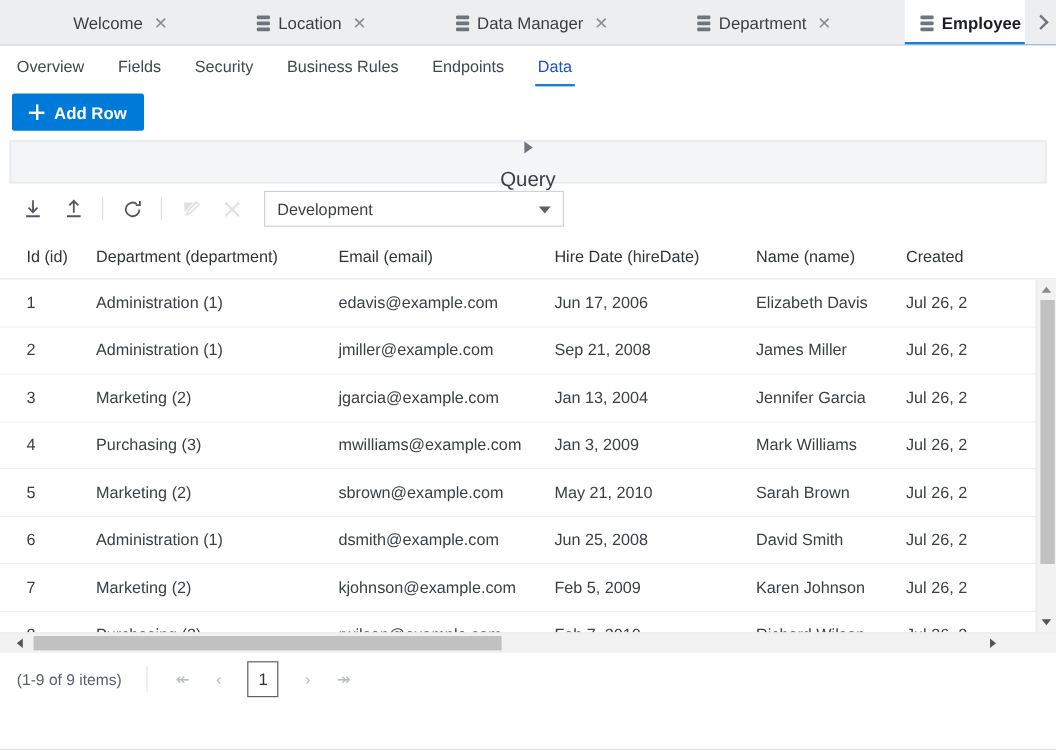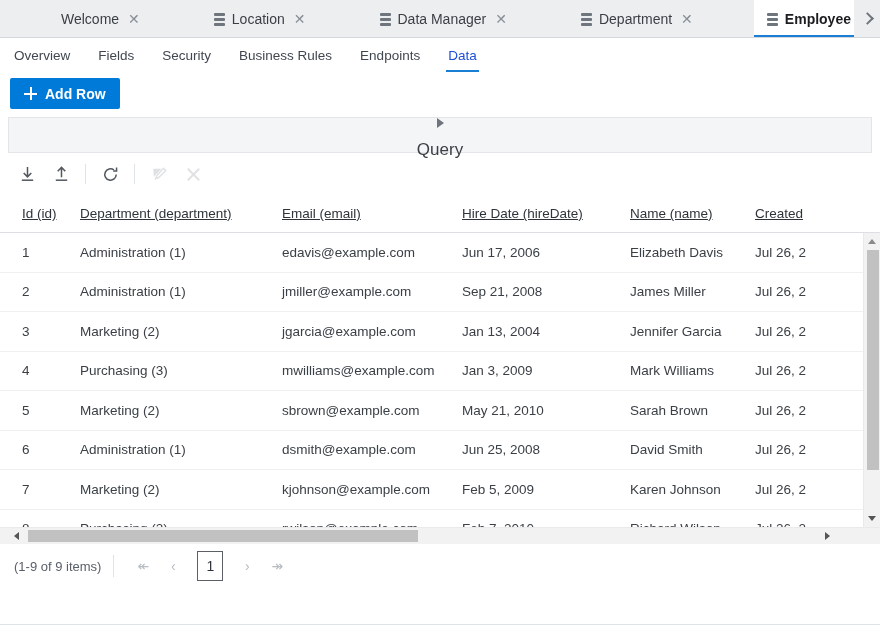--- a/index.html
+++ b/index.html
@@ -236,21 +236,20 @@
   .grid-wrap { position: relative; margin: 0; }
   .grid-head {
     display: flex;
     height: 38px;
     align-items: center;
     border-bottom: 1px solid #dddfe2;
     font-size: 13.5px;
     color: #2f343a;
     padding-left: 0;
     background: #ffffff;
-    text-decoration: underline;
   }
   .grid-body {
     position: relative;
     height: 294px;
     overflow: hidden;
     background: #ffffff;
   }
   .grow {
     display: flex;
     align-items: center;
@@ -340,21 +339,21 @@
   .pager {
     height: 44px;
     display: flex;
     align-items: center;
     padding-left: 14px;
     gap: 0;
     font-size: 13px;
     color: #5a6069;
     background: #ffffff;
   }
-  .pager .count { margin-right: 12px; }
+  .pager .count { margin-right: 21px; }
   .pager .sep {
     width: 1px; height: 22px;
     background: #e0e3e6;
     margin-right: 14px;
   }
   .pg {
     width: 30px; height: 30px;
     display: flex; align-items: center; justify-content: center;
     color: #b7bcc2;
     font-size: 14px;
@@ -514,20 +513,24 @@
         <path d="M14.2 3.4 L16.6 5.8 L9.2 13.2 L6 14.4 L7.2 11.2 Z" fill="none" stroke="#b9bec4" stroke-width="1.5"></path>
       </svg>
     </div>
 
     <div class="tbtn disabled">
       <svg class="ic" width="19" height="19" viewBox="0 0 20 20">
         <path d="M4 4 L16 16 M16 4 L4 16" fill="none" stroke="#b9bec4" stroke-width="2.1"></path>
       </svg>
     </div>
 
+    <div class="select-box">
+      <span>Development</span>
+      <span class="caret"></span>
+    </div>
   </div>
 
   <div class="grid-wrap">
 
     <div class="grid-head">
       <div class="c-id">Id (id)</div>
       <div class="c-dept">Department (department)</div>
       <div class="c-mail">Email (email)</div>
       <div class="c-hire">Hire Date (hireDate)</div>
       <div class="c-name">Name (name)</div>

